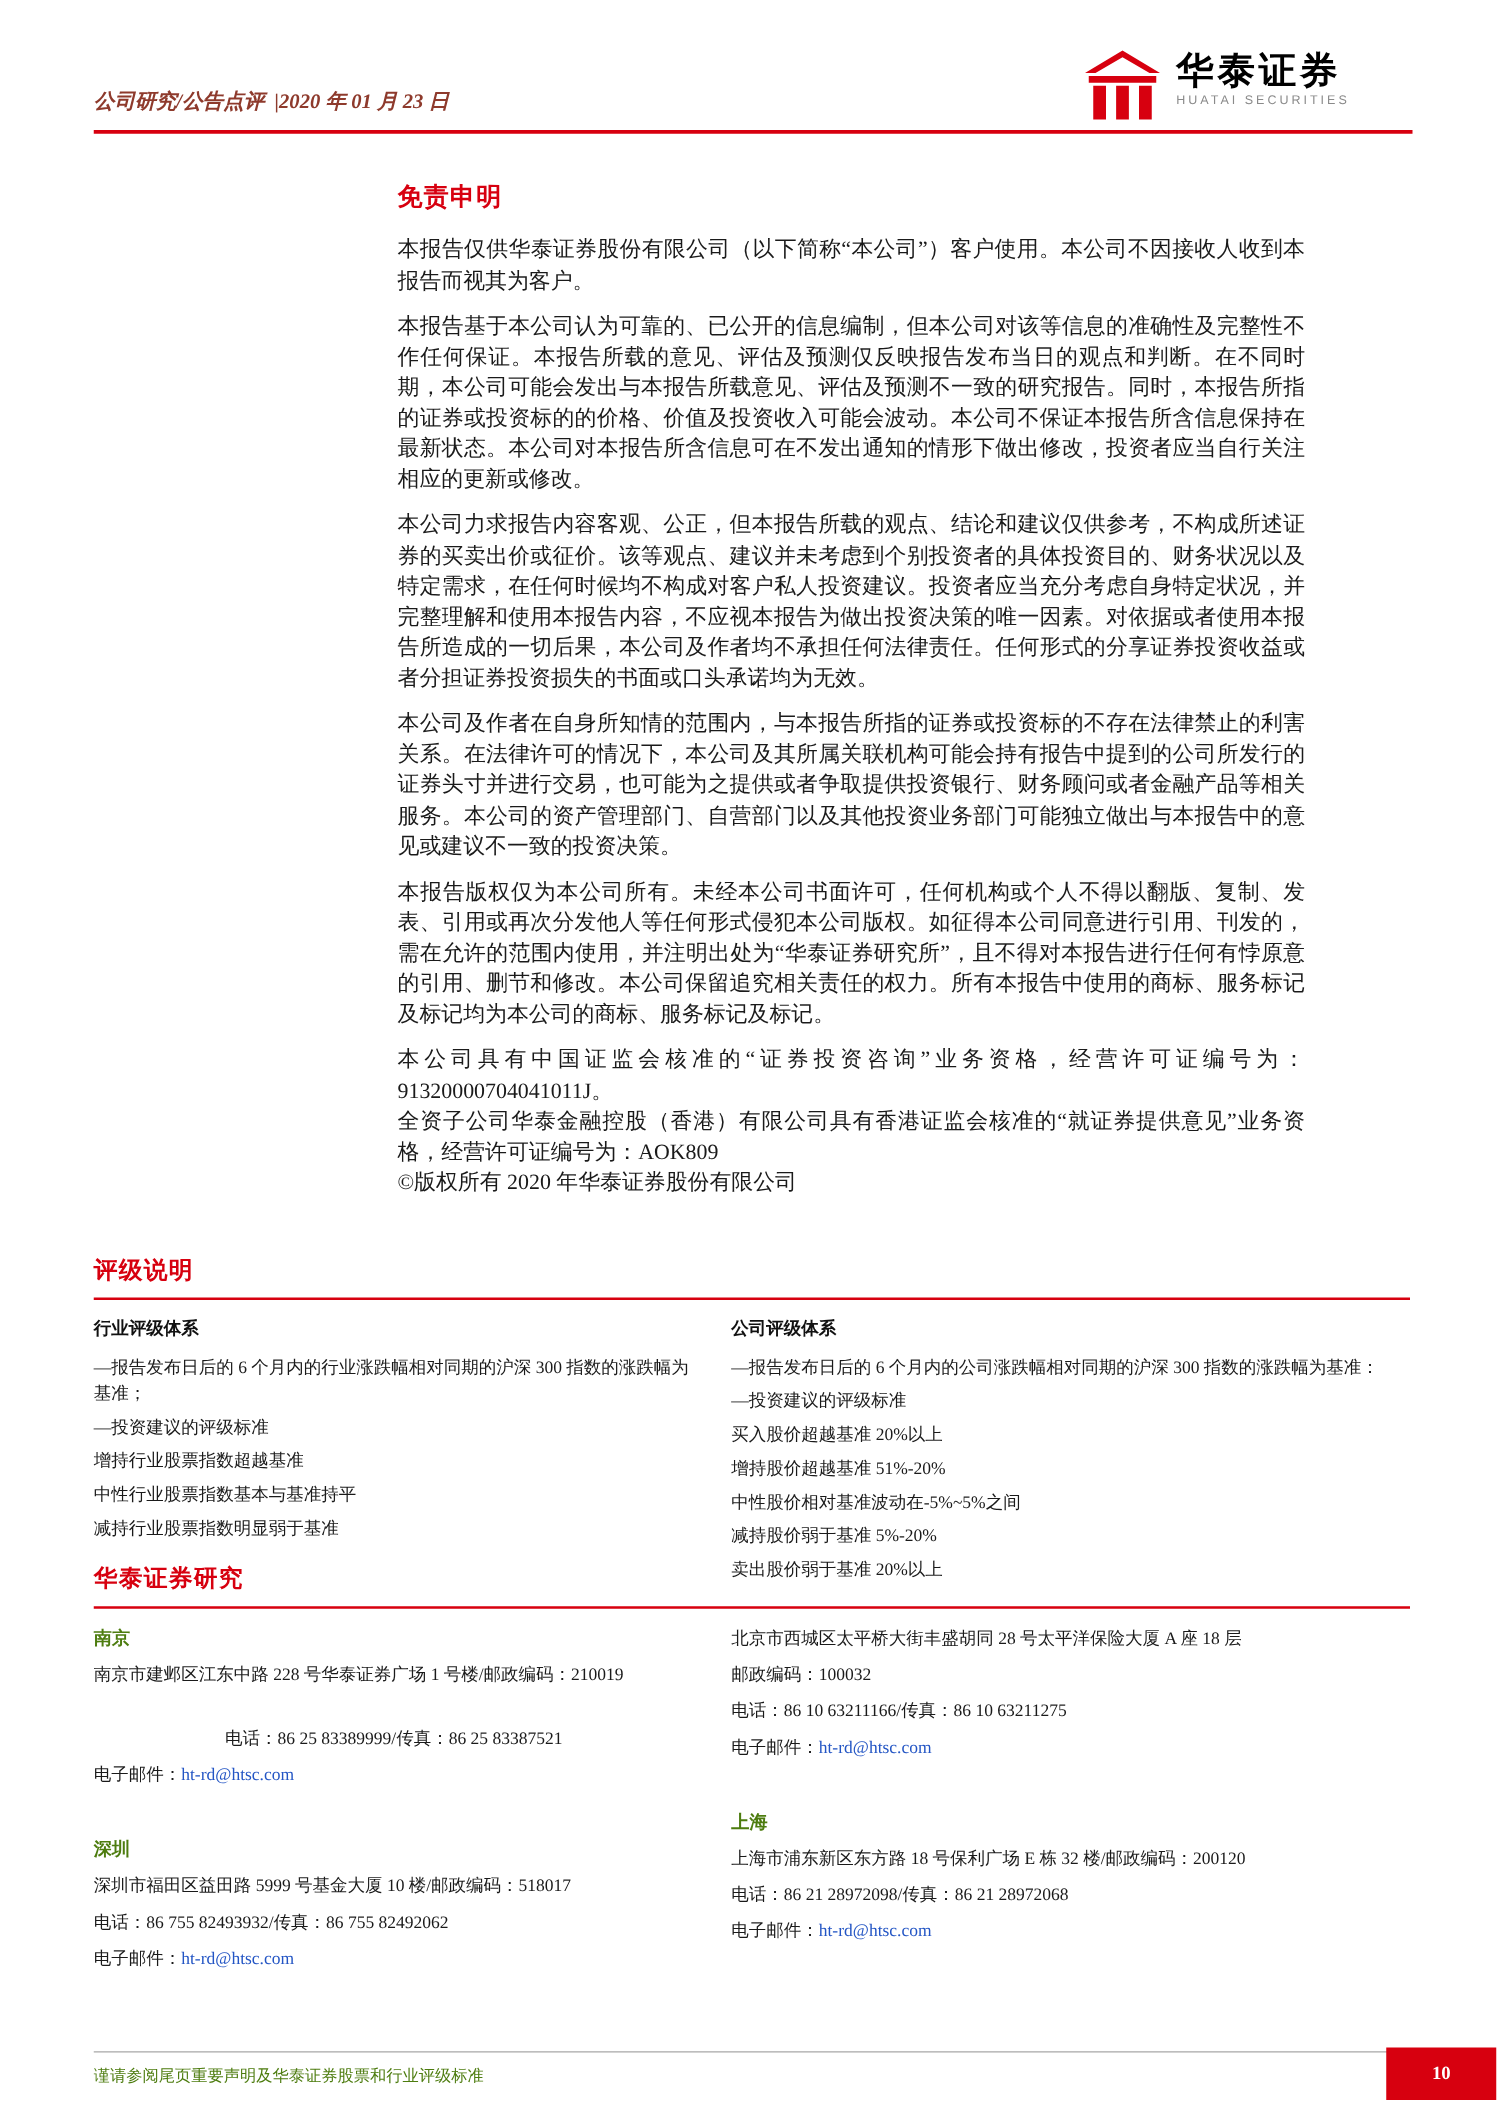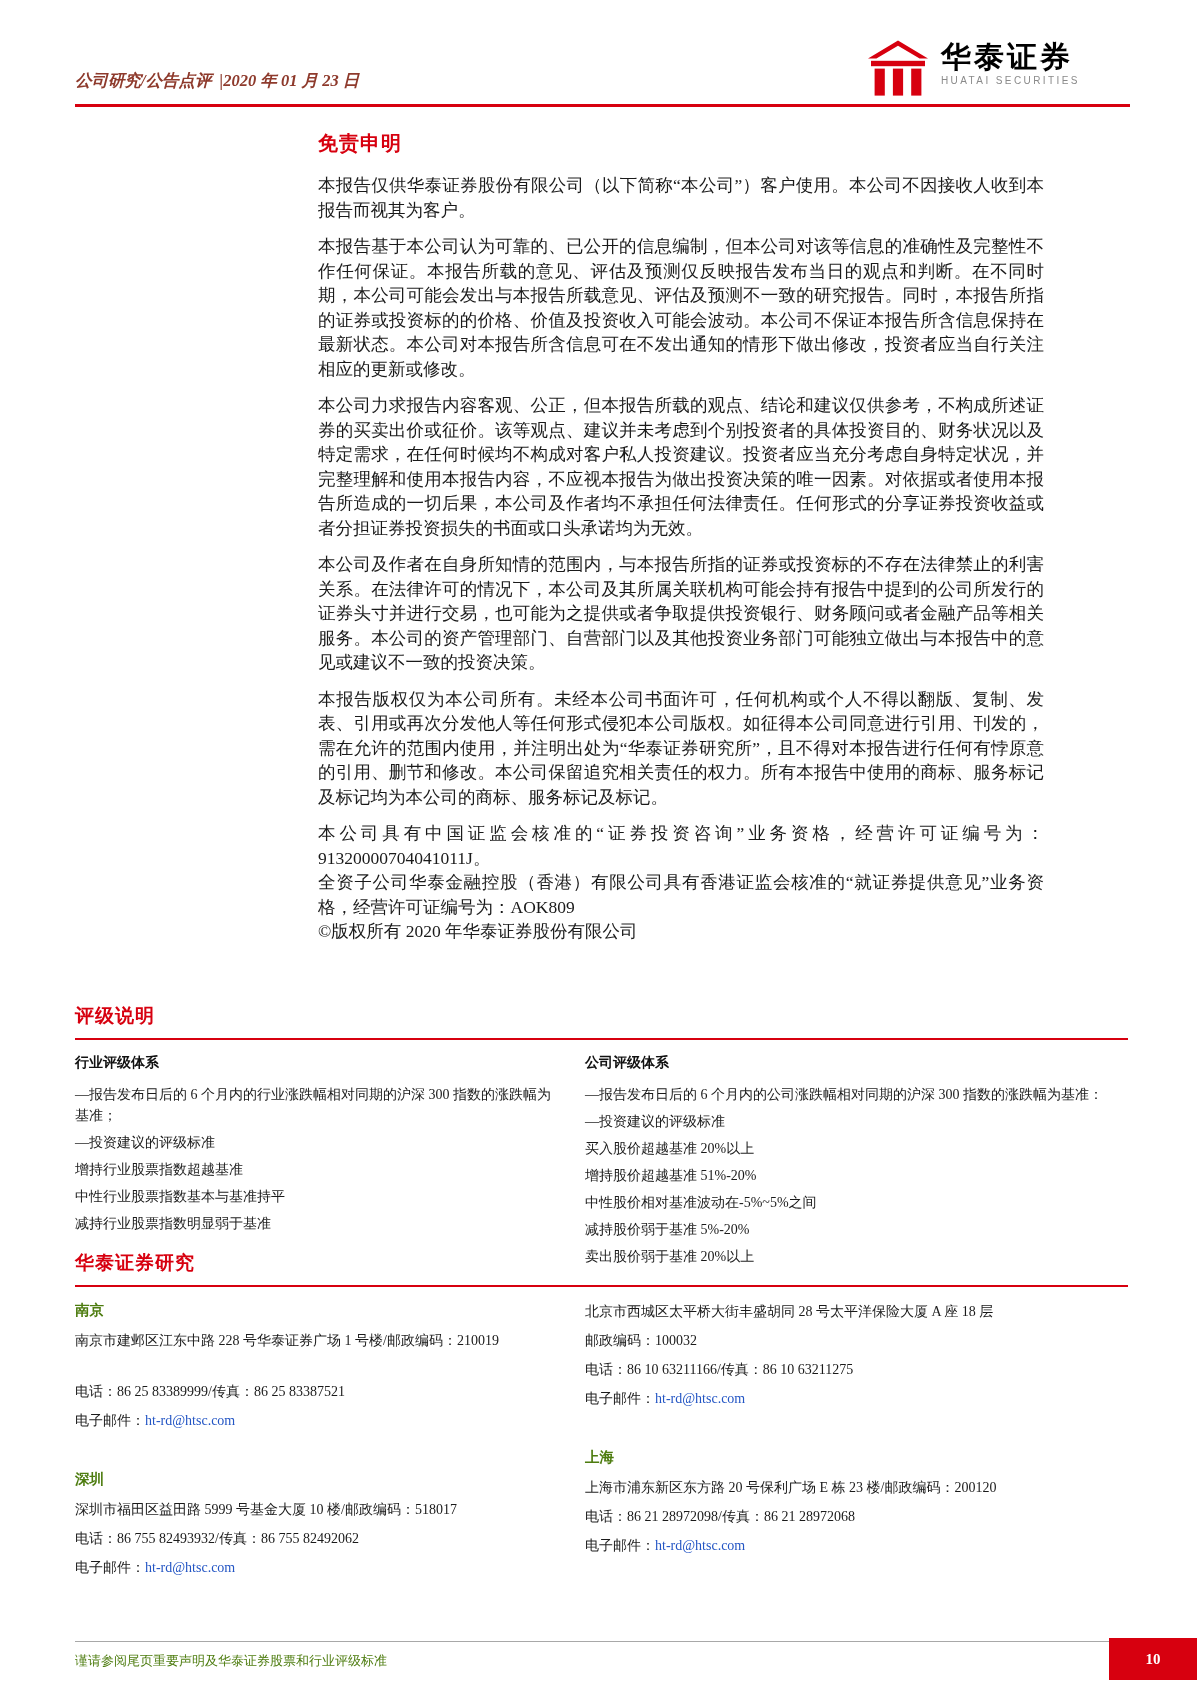--- a/index.html
+++ b/index.html
@@ -14,42 +14,42 @@
   .crumb .date { margin-left:8px; font-weight:bold; }
   .header-rule { position:absolute; left:75px; right:70px; top:104px; height:3px; background:#d7000f; }
 
   .logo { position:absolute; left:868px; top:40px; display:flex; align-items:flex-start; }
   .logo-icon { width:60px; height:56px; margin-right:13px; }
   .logo-icon svg { width:60px; height:56px; display:block; }
   .logo-cn { font-size:30px; font-weight:bold; color:#000; letter-spacing:3px; line-height:1.15; }
   .logo-en { font-size:10px; color:#8a8a8a; letter-spacing:2.4px; margin-top:0; font-family:"Liberation Sans",sans-serif; }
 
   
-  .disclaimer { position:absolute; left:318px; top:130px; width:726px; }
+  .disclaimer { position:absolute; left:318px; top:144px; width:726px; }
   .disclaimer h2 { font-size:20px; color:#d7000f; font-weight:bold; letter-spacing:1px; margin-bottom:16px; }
   .disclaimer p { font-size:17.5px; line-height:24.5px; text-align:justify; margin-bottom:12px; color:#1a1a1a; }
   .disclaimer .license p { margin-bottom:0; }
 
   
   .sec-title { font-size:19px; color:#d7000f; font-weight:bold; letter-spacing:1px; margin-bottom:9px; }
   .rule { height:2px; background:#d7000f; margin-bottom:14px; }
   .cols { display:flex; }
   .col-left { width:480px; margin-right:30px; }
   .col-right { width:543px; }
 
   
   .rating { position:absolute; left:75px; top:955px; width:1053px;margin-top:48px; }
   .rating h3 { font-size:14px; font-weight:bold; color:#111; margin-bottom:12px; }
   .rating p { font-size:14px; line-height:21px; margin-bottom:6px; color:#1a1a1a; }
 
   
   .research { position:absolute; left:75px; top:1250px; width:1053px; }
   .office .city { font-size:14.5px; font-weight:bold; color:#4d7c0f; margin-bottom:10px; }
   .office div.line { font-size:14px; line-height:22px; margin-bottom:7px; color:#1a1a1a; }
-  .office .gap-top { margin-top:29px; }
+  .office .gap-top { margin-top:29px;text-align:center; }
   .office + .office { margin-top:38px; }
   .email { color:#2355c4; text-decoration:none; cursor:pointer; }
 
   
   .footer-line { position:absolute; left:75px; right:72px; top:1641px; border-top:1px solid #a8a8a8; }
   .footer-text { position:absolute; left:75px; top:1652px; font-size:13px; color:#4d7c0f; }
   .page-badge { position:absolute; right:3px; top:1638px; width:88px; height:42px; background:#d7000f;
     color:#fff; font-size:15px; font-weight:bold; display:flex; align-items:center; justify-content:center; }
 </style>
 </head>
@@ -138,21 +138,21 @@
       </div>
       <div class="col-right">
         <div class="office">
           <div class="line">北京市西城区太平桥大街丰盛胡同 28 号太平洋保险大厦 A 座 18 层</div>
           <div class="line">邮政编码：100032</div>
           <div class="line">电话：86 10 63211166/传真：86 10 63211275</div>
           <div class="line"><span>电子邮件：</span><a class="email">ht-rd@htsc.com</a></div>
         </div>
         <div class="office">
           <div class="city">上海</div>
-          <div class="line">上海市浦东新区东方路 20 号保利广场 E 栋 23 楼/邮政编码：200120</div>
+          <div class="line">上海市浦东新区东方路 18 号保利广场 E 栋 32 楼/邮政编码：200120</div>
           <div class="line">电话：86 21 28972098/传真：86 21 28972068</div>
           <div class="line"><span>电子邮件：</span><a class="email">ht-rd@htsc.com</a></div>
         </div>
       </div>
     </div>
   </section>
 
   <div class="footer-line"></div>
   <div class="footer-text">谨请参阅尾页重要声明及华泰证券股票和行业评级标准</div>
   <div class="page-badge">10</div>

